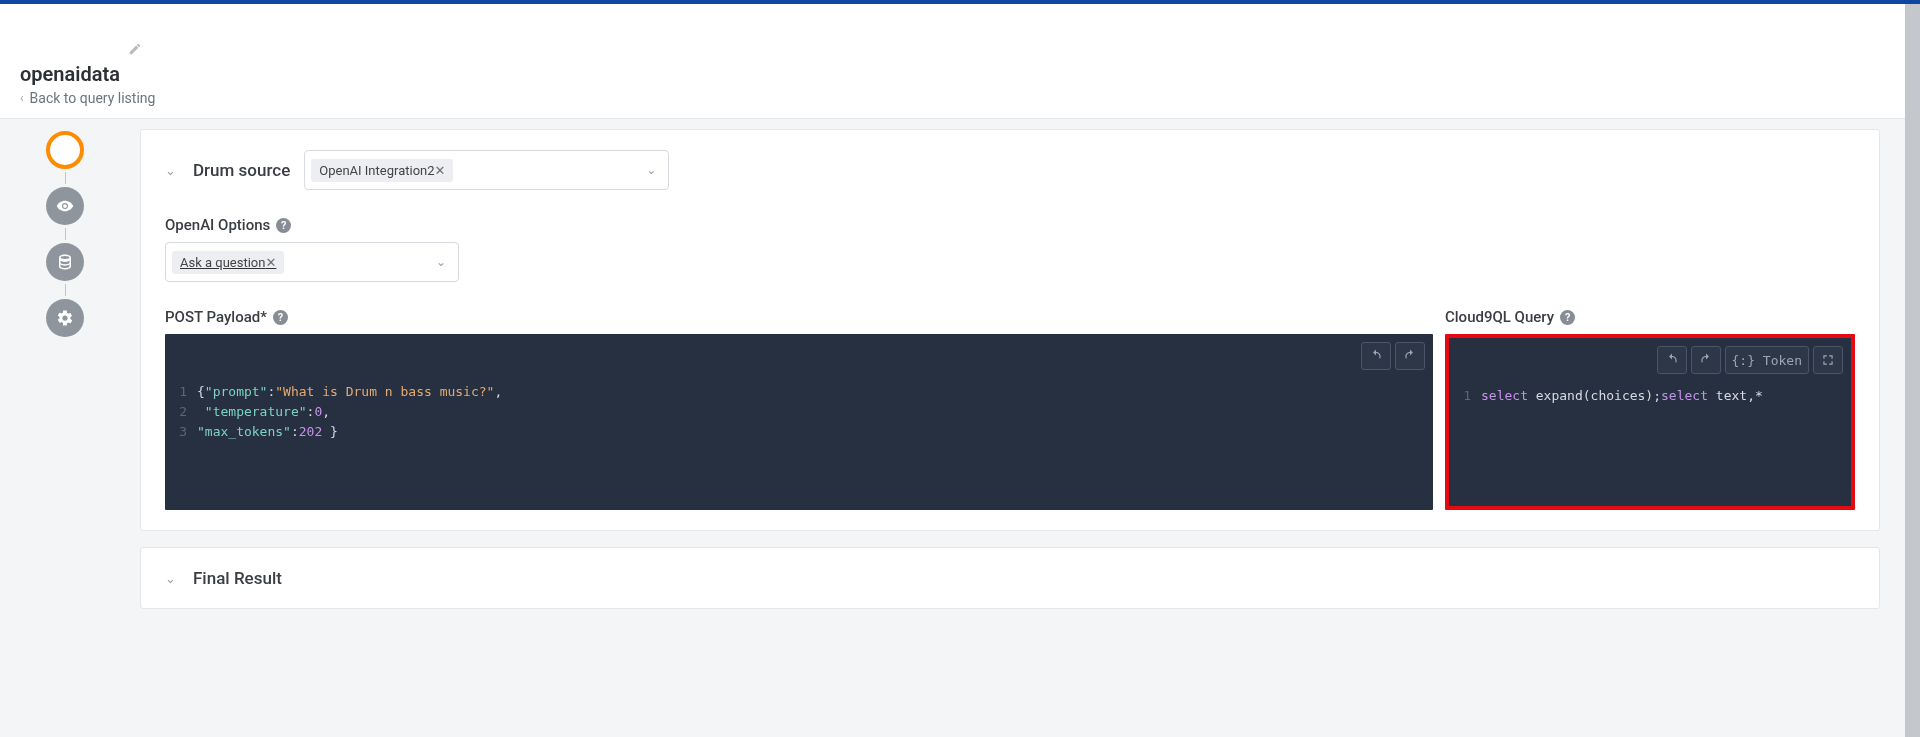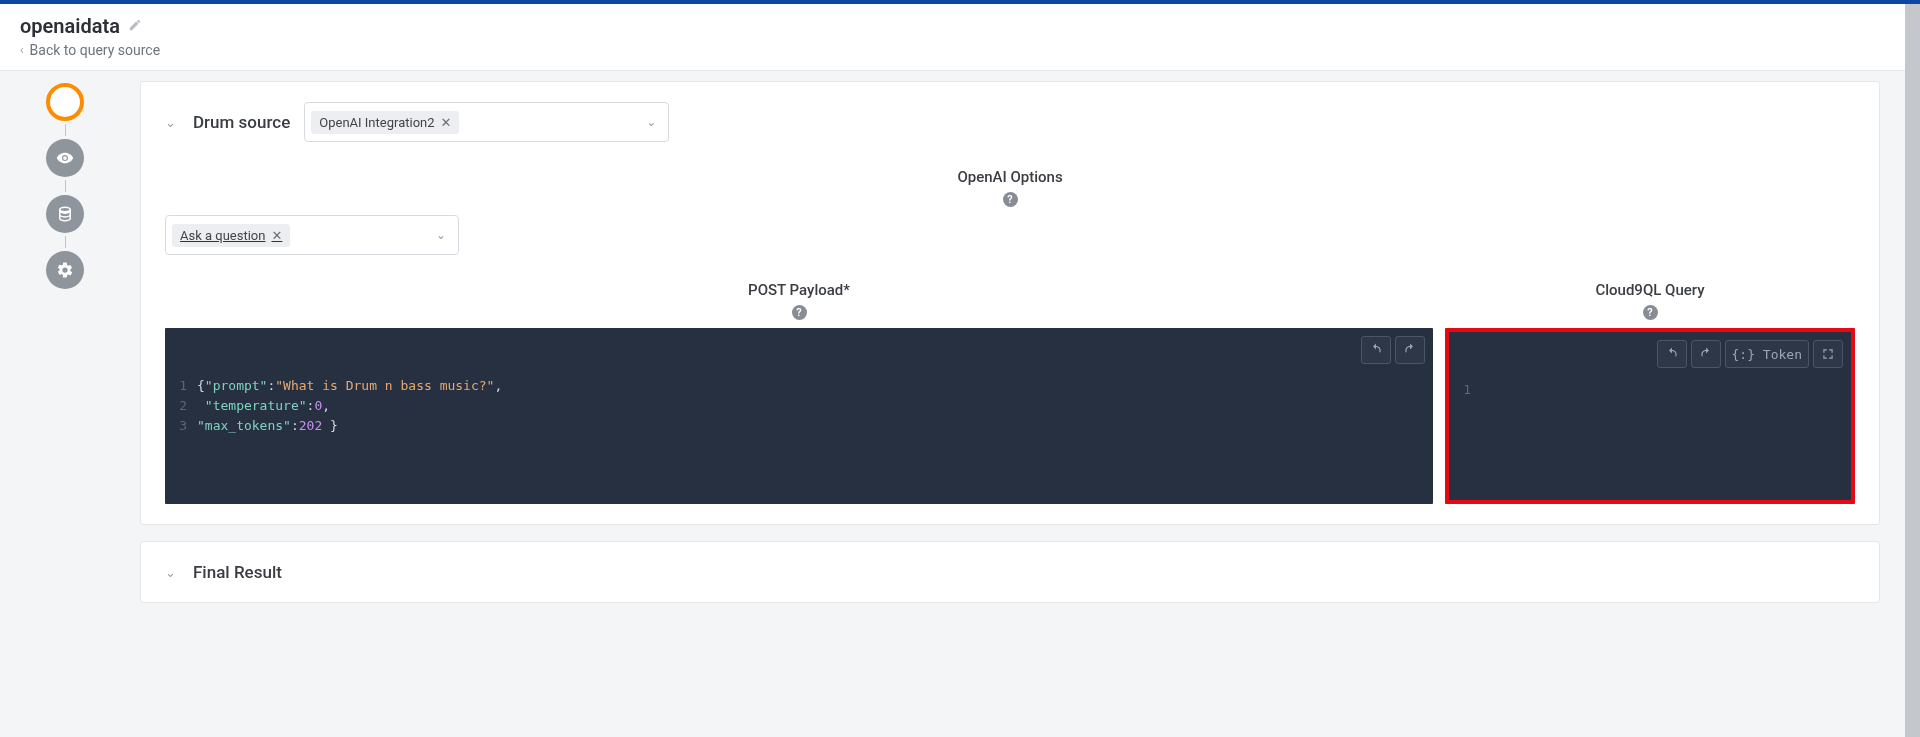--- a/index.html
+++ b/index.html
@@ -21,20 +21,21 @@
   }
   .title-row {
     display: flex;
     align-items: center;
     gap: 8px;
   }
   .title-row h1 {
     font-size: 20px;
     font-weight: 600;
     color: #2c2f33;
+    margin-top: 48px;
   }
   .pencil {
     color: #b7bcc3;
     cursor: pointer;
     font-size: 14px;
   }
   .back-link {
     display: flex;
     align-items: center;
     gap: 6px;
@@ -134,35 +135,33 @@
     font-size: 12px;
   }
   .chip {
     background: #eceef1;
     border-radius: 3px;
     padding: 4px 8px;
     font-size: 13px;
     color: #444;
     display: flex;
     align-items: center;
-    gap: 6px;
   }
   .chip .x {
     color: #6a6f77;
     font-size: 13px;
     cursor: pointer;
   }
   .sub-label {
     font-size: 15px;
     color: #3a3d42;
     font-weight: 500;
     display: flex;
     align-items: center;
     gap: 6px;
-    flex-direction: column;
   }
   .help-icon {
     width: 15px;
     height: 15px;
     border-radius: 50%;
     background: #888d95;
     color: #fff;
     font-size: 11px;
     display: inline-flex;
     align-items: center;
@@ -256,21 +255,21 @@
   <div class="title-row">
     <h1>openaidata</h1>
     <span class="pencil">
       <svg viewBox="0 0 24 24" width="14" height="14" fill="#b7bcc3">
           <path d="M3 17.25V21h3.75l11-11.04-3.75-3.75L3 17.25zM20.71 7.04a1 1 0 0 0 0-1.41l-2.34-2.34a1 1 0 0 0-1.41 0l-1.83 1.83 3.75 3.75 1.83-1.83z"></path>
         </svg>
     </span>
   </div>
   <div class="back-link">
     <span class="chev">‹</span>
-    <span>Back to query source</span>
+    <span>Back to query listing</span>
   </div>
 </div>
 
 <div class="layout">
   <div class="stepper">
     <div class="step-open"></div>
     <div class="step-line"></div>
     <div class="step-circle step-gray">
       <svg viewBox="0 0 24 24">
           <path d="M12 5C7 5 2.73 8.11 1 12c1.73 3.89 6 7 11 7s9.27-3.11 11-7c-1.73-3.89-6-7-11-7zm0 11a4 4 0 1 1 0-8 4 4 0 0 1 0 8zm0-6.5A2.5 2.5 0 1 0 12 14.5 2.5 2.5 0 0 0 12 9.5z"></path>
@@ -369,20 +368,21 @@
                 <span>{:} Token</span>
               </div>
               <div class="tb-btn">
                 <svg viewBox="0 0 24 24">
                     <path d="M4 4h6v2H6v4H4V4zm10 0h6v6h-2V6h-4V4zM4 14h2v4h4v2H4v-6zm14 0h2v6h-6v-2h4v-4z"></path>
                   </svg>
               </div>
             </div>
             <div class="code-area">
               <div class="gutter">1</div>
+              <div class="code-lines"><span class="tok-kw">select</span><span class="tok-fn"> expand(choices);</span><span class="tok-kw">select</span><span class="tok-fn"> text,*</span></div>
             </div>
           </div>
         </div>
       </div>
     </div>
 
     <div class="card">
       <div class="section-row">
         <span class="collapse-chev">⌄</span>
         <span class="section-title">Final Result</span>

